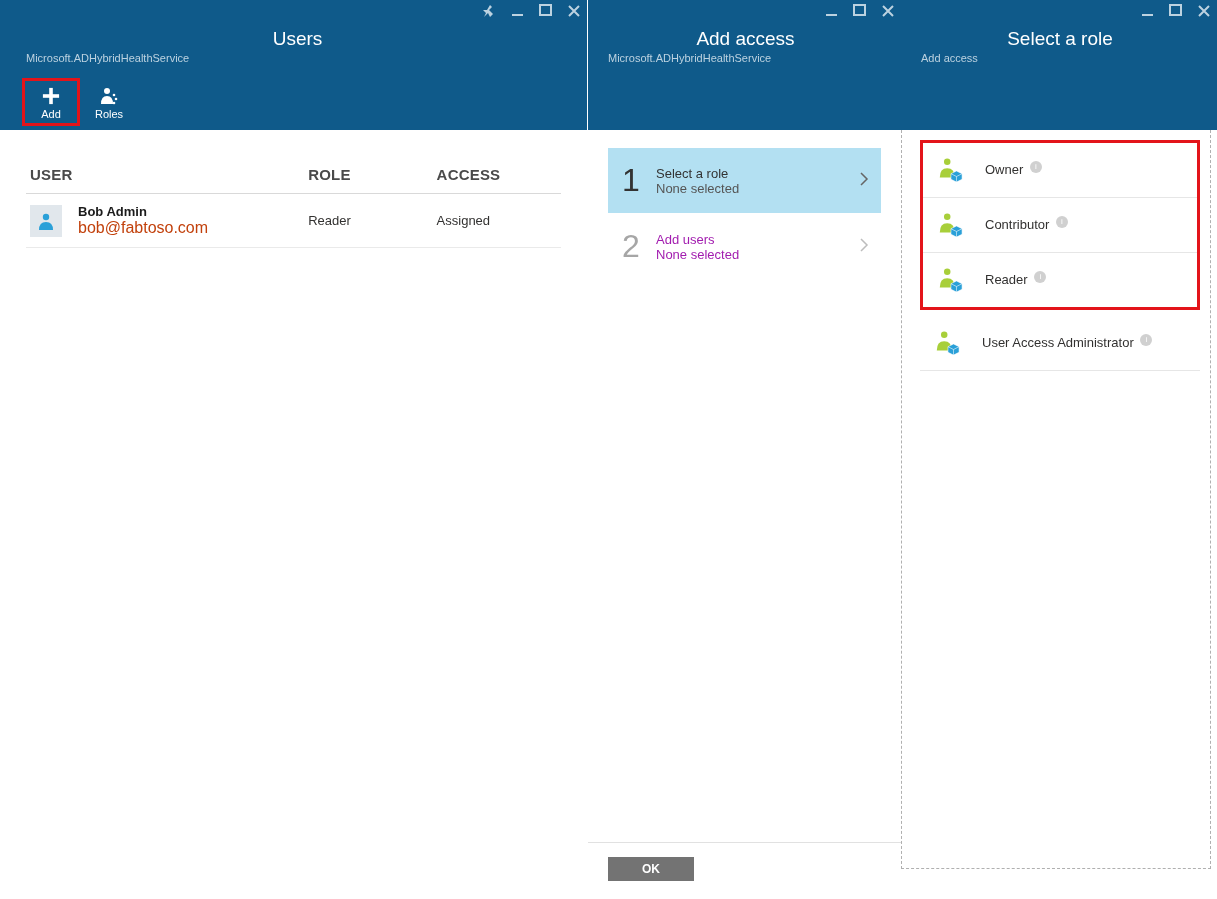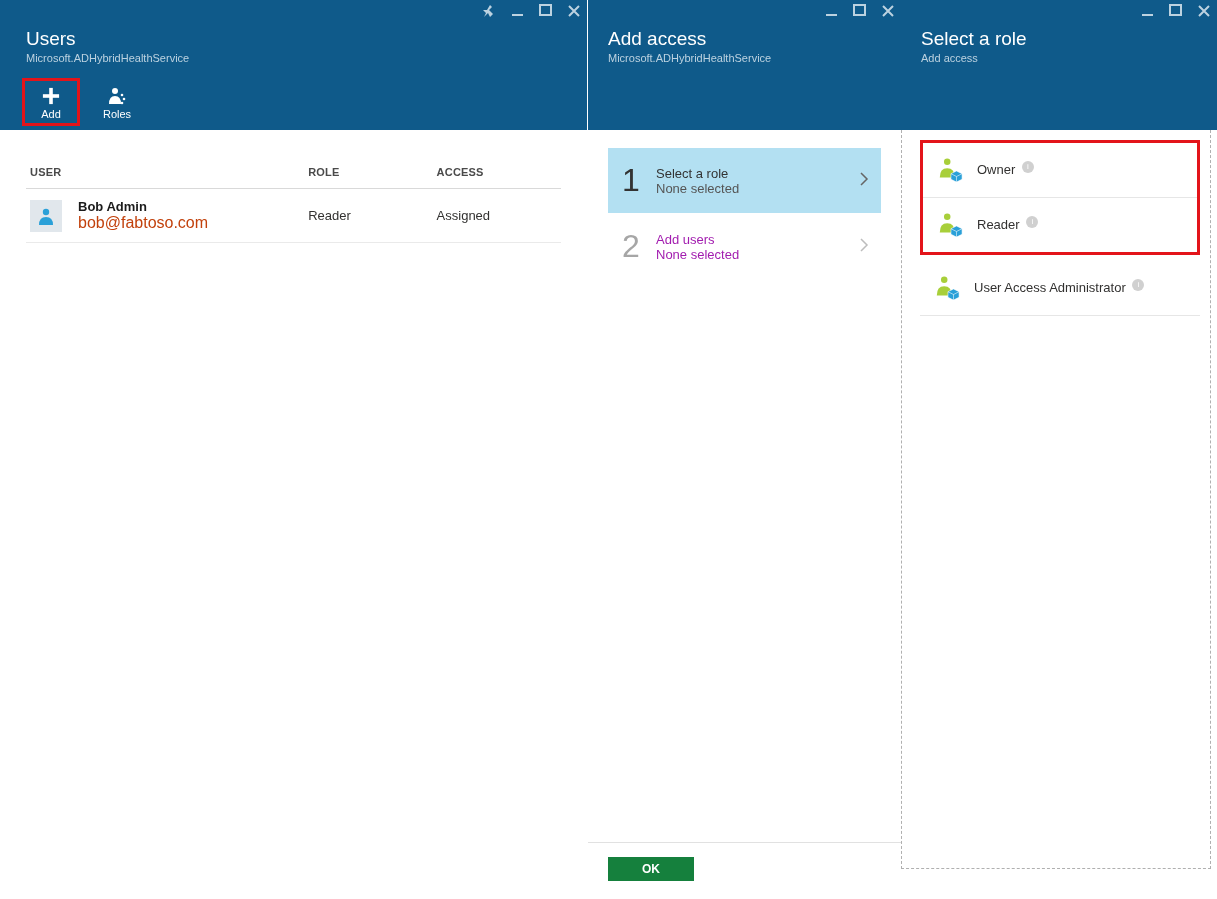--- a/index.html
+++ b/index.html
@@ -37,39 +37,40 @@
     gap: 14px;
   }
   .hdr-top .winicon {
     width: 14px; height: 14px;
     color: #bcd2e0;
     display:flex; align-items:center; justify-content:center;
     cursor:pointer;
   }
   .hdr-title-row {
     padding: 6px 18px 2px 26px;
+    text-align: center;
   }
   .blade.addaccess .hdr-title-row,
   .blade.selectrole .hdr-title-row { padding-left: 20px; }
   .hdr-title {
     font-size: 19px;
     font-weight: 400;
     color: #fff;
   }
   .hdr-subtitle {
     font-size: 11px;
     color: #bcd2e0;
     padding: 0 18px 10px 26px;
   }
   .blade.addaccess .hdr-subtitle,
   .blade.selectrole .hdr-subtitle { padding-left: 20px; padding-bottom: 66px; }
 
   .toolbar {
     display: flex;
-    gap: 8px;
+    gap: 0px;
     padding: 4px 0 4px 22px;
     background: #0f5a8a;
   }
   .tool-btn {
     display: flex;
     flex-direction: column;
     align-items: center;
     justify-content: center;
     width: 58px;
     height: 48px;
@@ -80,21 +81,21 @@
   .tool-btn .icon { font-size: 18px; display:flex; align-items:center; justify-content:center; height: 24px; }
   .highlight-red {
     border: 3px solid #e3141a;
   }
 
   
   .table-wrap { padding: 28px 26px 0 26px; }
   table.user-table { width: 100%; border-collapse: collapse; }
   table.user-table th {
     text-align: left;
-    font-size: 11px;
+    font-size: 15px;
     font-weight: 600;
     color: #4a4a4a;
     padding: 8px 4px 10px 4px;
     border-bottom: 1px solid #d9d9d9;
     letter-spacing: 0.2px;
   }
   table.user-table td {
     padding: 10px 4px;
     border-bottom: 1px solid #eaeaea;
     vertical-align: middle;
@@ -133,21 +134,21 @@
   .step.inactive .step-text .t2 { color:#a21caf; }
   .step .chev { margin-left:auto; color:#666; }
   .step.inactive .chev { color:#bdbdbd; }
 
   .ok-row {
     padding: 14px 20px 18px 20px;
     border-top: 1px solid #e1e1e1;
   }
   .ok-btn {
     width: 86px; height: 24px;
-    background: #15803d;
+    background: #737373;
     color:#fff; border:none;
     font-size: 12px; font-weight:600;
     cursor:pointer;
   }
 
   
   .role-body {
     flex:1;
     padding: 10px 10px 0 10px;
     border-left: 1px dashed #b0b0b0;
@@ -157,21 +158,21 @@
   }
   .role-highlight {
     border: 3px solid #e3141a;
     margin: 0 0 6px 8px;
   }
   .role-item {
     display:flex; align-items:center;
     padding: 14px 14px 14px 14px;
     border-bottom: 1px solid #e6e6e6;
     cursor:pointer;
-    gap: 14px;
+    gap: 22px;
   }
   .role-icon { width: 26px; height: 26px; flex-shrink:0; }
   .role-label { font-size: 13px; color:#323130; }
   .info-badge {
     width: 12px; height: 12px; border-radius:50%;
     background:#d0d0d0; color:#fff; font-size:8px;
     display:inline-flex; align-items:center; justify-content:center;
     margin-left:3px; position:relative; top:-5px;
   }
 </style>
@@ -385,20 +386,29 @@
     <div class="role-highlight">
       <div class="role-item">
         <span class="role-icon"><svg viewBox="0 0 28 28">
               <use href="#role-person"></use>
             </svg></span>
         <span>
           <span class="role-label">Owner</span>
           <span class="info-badge">i</span>
         </span>
       </div>
+      <div class="role-item">
+        <span class="role-icon"><svg viewBox="0 0 28 28">
+              <use href="#role-person"></use>
+            </svg></span>
+        <span>
+          <span class="role-label">Contributor</span>
+          <span class="info-badge">i</span>
+        </span>
+      </div>
       <div class="role-item" style="border-bottom:none">
         <span class="role-icon"><svg viewBox="0 0 28 28">
               <use href="#role-person"></use>
             </svg></span>
         <span>
           <span class="role-label">Reader</span>
           <span class="info-badge">i</span>
         </span>
       </div>
     </div>

